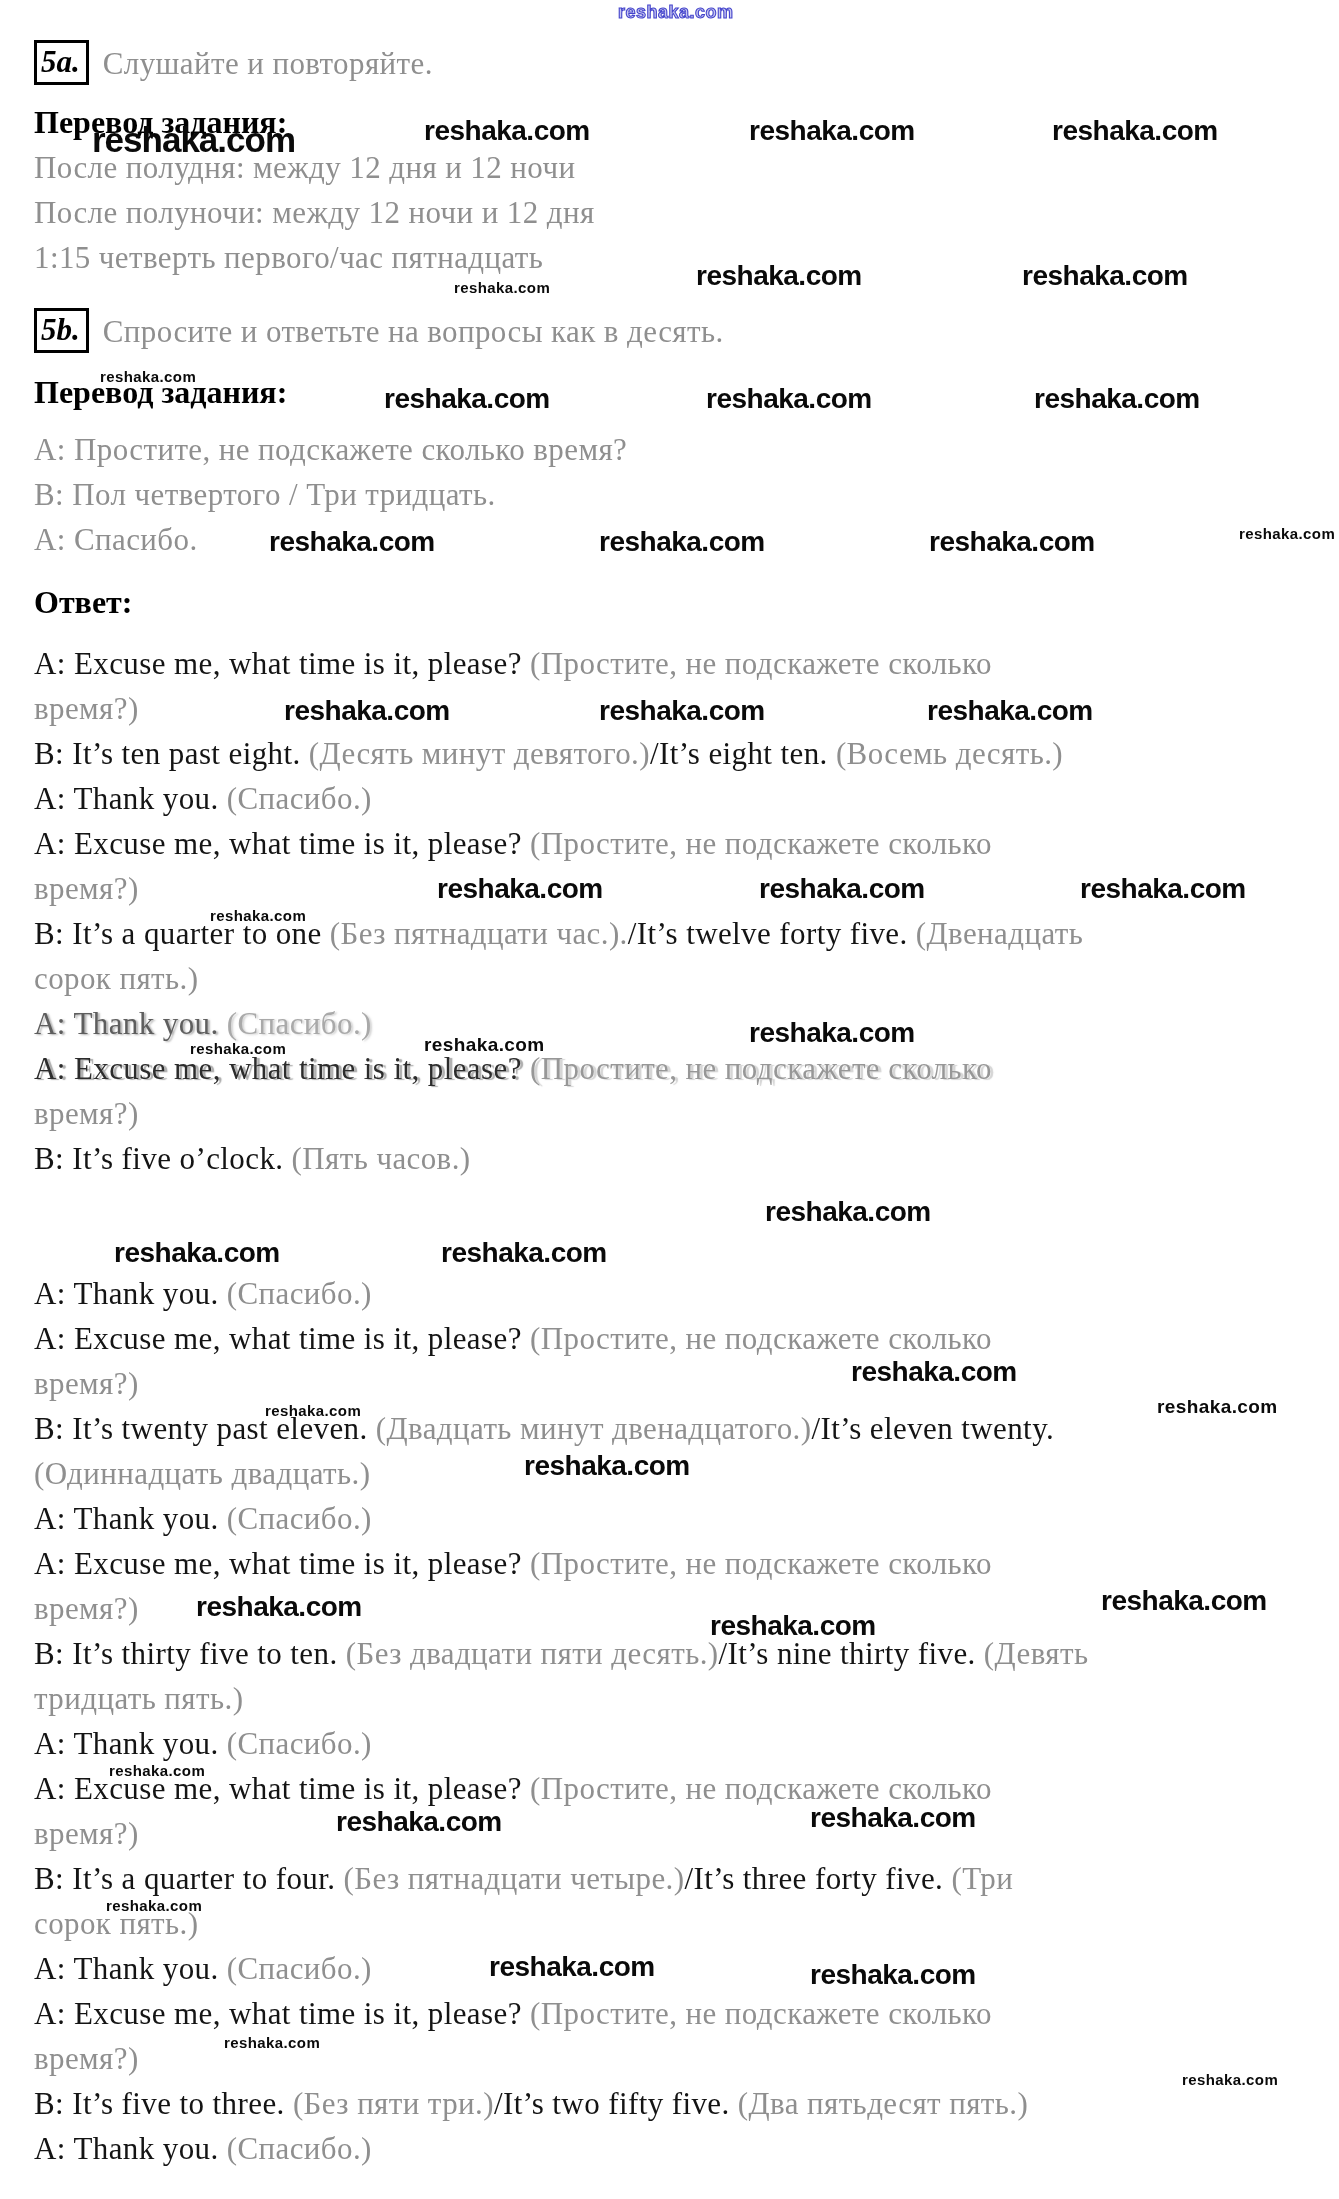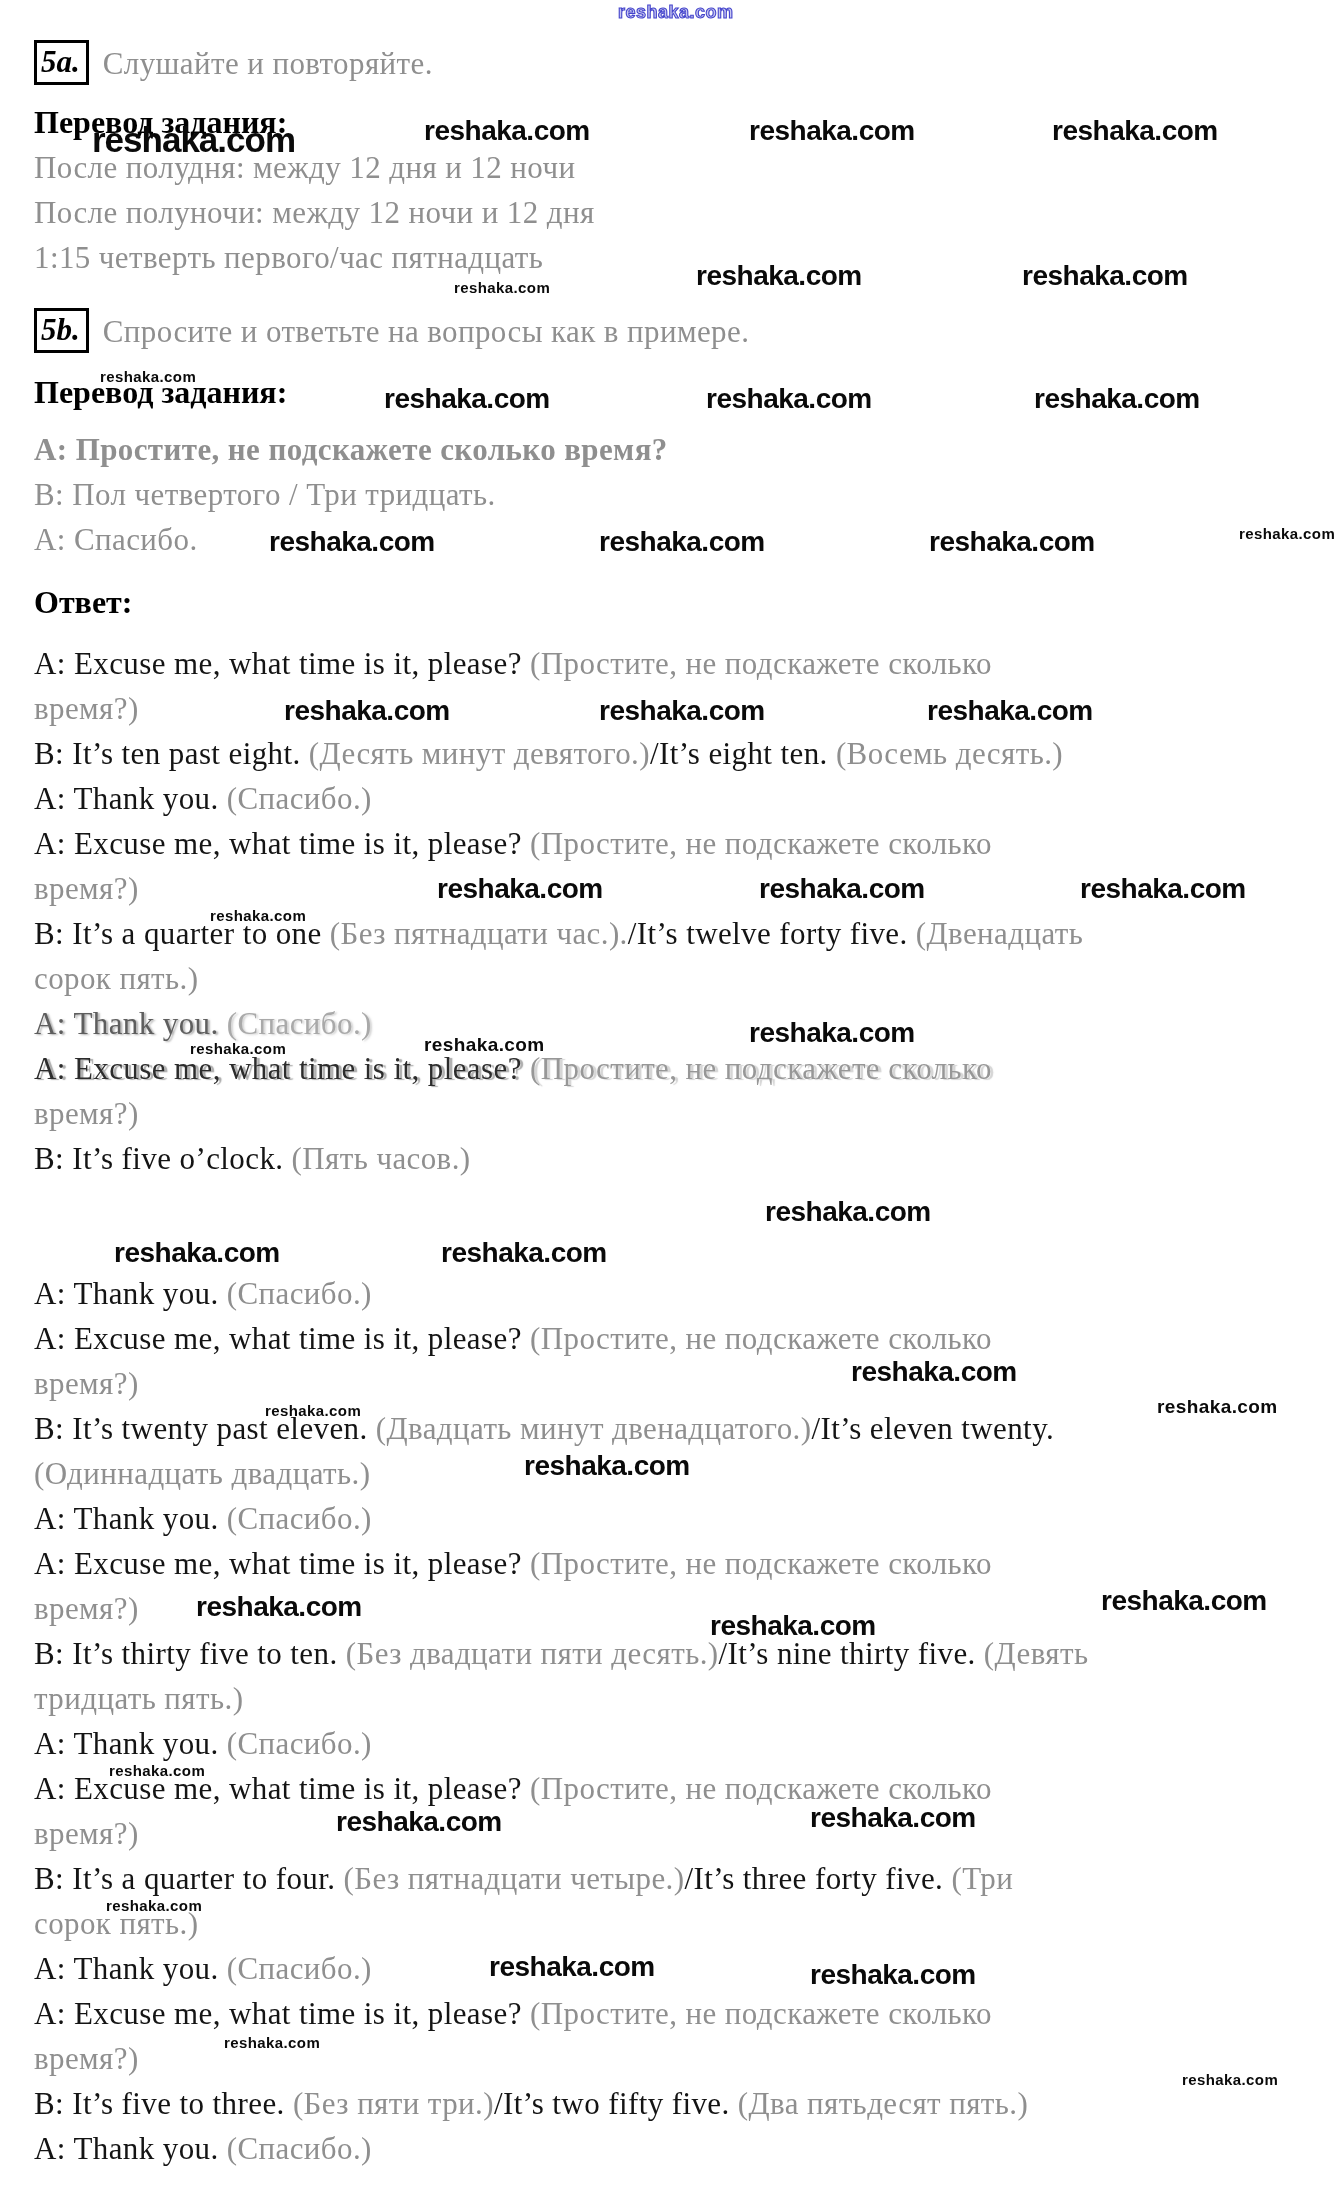--- a/index.html
+++ b/index.html
@@ -34,23 +34,23 @@
 <body>
 
 <div id="page">
   <span class="wm-blue">reshaka.com</span>
   <div id="content">
       <div class="line"><span class="seg-badge">5a.</span><span class="seg-gray">Слушайте и повторяйте.</span></div>
       <div class="line" style="margin-top: 14px;"><span class="seg-bold">Перевод задания:</span><span class="wm wm-M" style="left: 390px; top: 8px;">reshaka.com</span><span class="wm wm-M" style="left: 715px; top: 8px;">reshaka.com</span><span class="wm wm-M" style="left: 1018px; top: 8px;">reshaka.com</span></div>
       <div class="line"><span class="seg-gray">После полудня: между 12 дня и 12 ночи</span><span class="wm wm-L" style="left: 58px; top: -28px;">reshaka.com</span></div>
       <div class="line"><span class="seg-gray">После полуночи: между 12 ночи и 12 дня</span></div>
       <div class="line"><span class="seg-gray">1:15 четверть первого/час пятнадцать</span><span class="wm wm-S" style="left: 420px; top: 30px;">reshaka.com</span><span class="wm wm-M" style="left: 662px; top: 18px;">reshaka.com</span><span class="wm wm-M" style="left: 988px; top: 18px;">reshaka.com</span></div>
-      <div class="line" style="margin-top: 28px;"><span class="seg-badge">5b.</span><span class="seg-gray">Спросите и ответьте на вопросы как в примере.</span></div>
+      <div class="line" style="margin-top: 28px;"><span class="seg-badge">5b.</span><span class="seg-gray">Спросите и ответьте на вопросы как в десять.</span></div>
       <div class="line" style="margin-top: 16px;"><span class="seg-bold">Перевод задания:</span><span class="wm wm-S" style="left: 66px; top: -16px;">reshaka.com</span><span class="wm wm-M" style="left: 350px; top: 6px;">reshaka.com</span><span class="wm wm-M" style="left: 672px; top: 6px;">reshaka.com</span><span class="wm wm-M" style="left: 1000px; top: 6px;">reshaka.com</span></div>
-      <div class="line" style="margin-top: 12px; font-weight: bold;"><span class="seg-gray">А: Простите, не подскажете сколько время?</span></div>
+      <div class="line" style="margin-top: 12px;"><span class="seg-gray">А: Простите, не подскажете сколько время?</span></div>
       <div class="line"><span class="seg-gray">В: Пол четвертого / Три тридцать.</span></div>
       <div class="line"><span class="seg-gray">А: Спасибо.</span><span class="wm wm-M" style="left: 235px; top: 2px;">reshaka.com</span><span class="wm wm-M" style="left: 565px; top: 2px;">reshaka.com</span><span class="wm wm-M" style="left: 895px; top: 2px;">reshaka.com</span><span class="wm wm-S" style="left: 1205px; top: -6px;">reshaka.com</span></div>
       <div class="line" style="margin-top: 18px;"><span class="seg-bold">Ответ:</span></div>
       <div class="line" style="margin-top: 16px;"><span class="seg-black">A: Excuse me, what time is it, please? </span><span class="seg-gray">(Простите, не подскажете сколько</span></div>
       <div class="line"><span class="seg-gray">время?)</span><span class="wm wm-M" style="left: 250px; top: 2px;">reshaka.com</span><span class="wm wm-M" style="left: 565px; top: 2px;">reshaka.com</span><span class="wm wm-M" style="left: 893px; top: 2px;">reshaka.com</span></div>
       <div class="line"><span class="seg-black">B: It’s ten past eight. </span><span class="seg-gray">(Десять минут девятого.)</span><span class="seg-black">/It’s eight ten. </span><span class="seg-gray">(Восемь десять.)</span></div>
       <div class="line"><span class="seg-black">A: Thank you. </span><span class="seg-gray">(Спасибо.)</span></div>
       <div class="line"><span class="seg-black">A: Excuse me, what time is it, please? </span><span class="seg-gray">(Простите, не подскажете сколько</span></div>
       <div class="line"><span class="seg-gray">время?)</span><span class="wm wm-M" style="left: 403px; top: 0px;">reshaka.com</span><span class="wm wm-M" style="left: 725px; top: 0px;">reshaka.com</span><span class="wm wm-M" style="left: 1046px; top: 0px;">reshaka.com</span></div>
       <div class="line"><span class="seg-black">B: It’s a quarter to one </span><span class="seg-gray">(Без пятнадцати час.).</span><span class="seg-black">/It’s twelve forty five. </span><span class="seg-gray">(Двенадцать</span><span class="wm wm-S" style="left: 176px; top: -18px;">reshaka.com</span></div>

